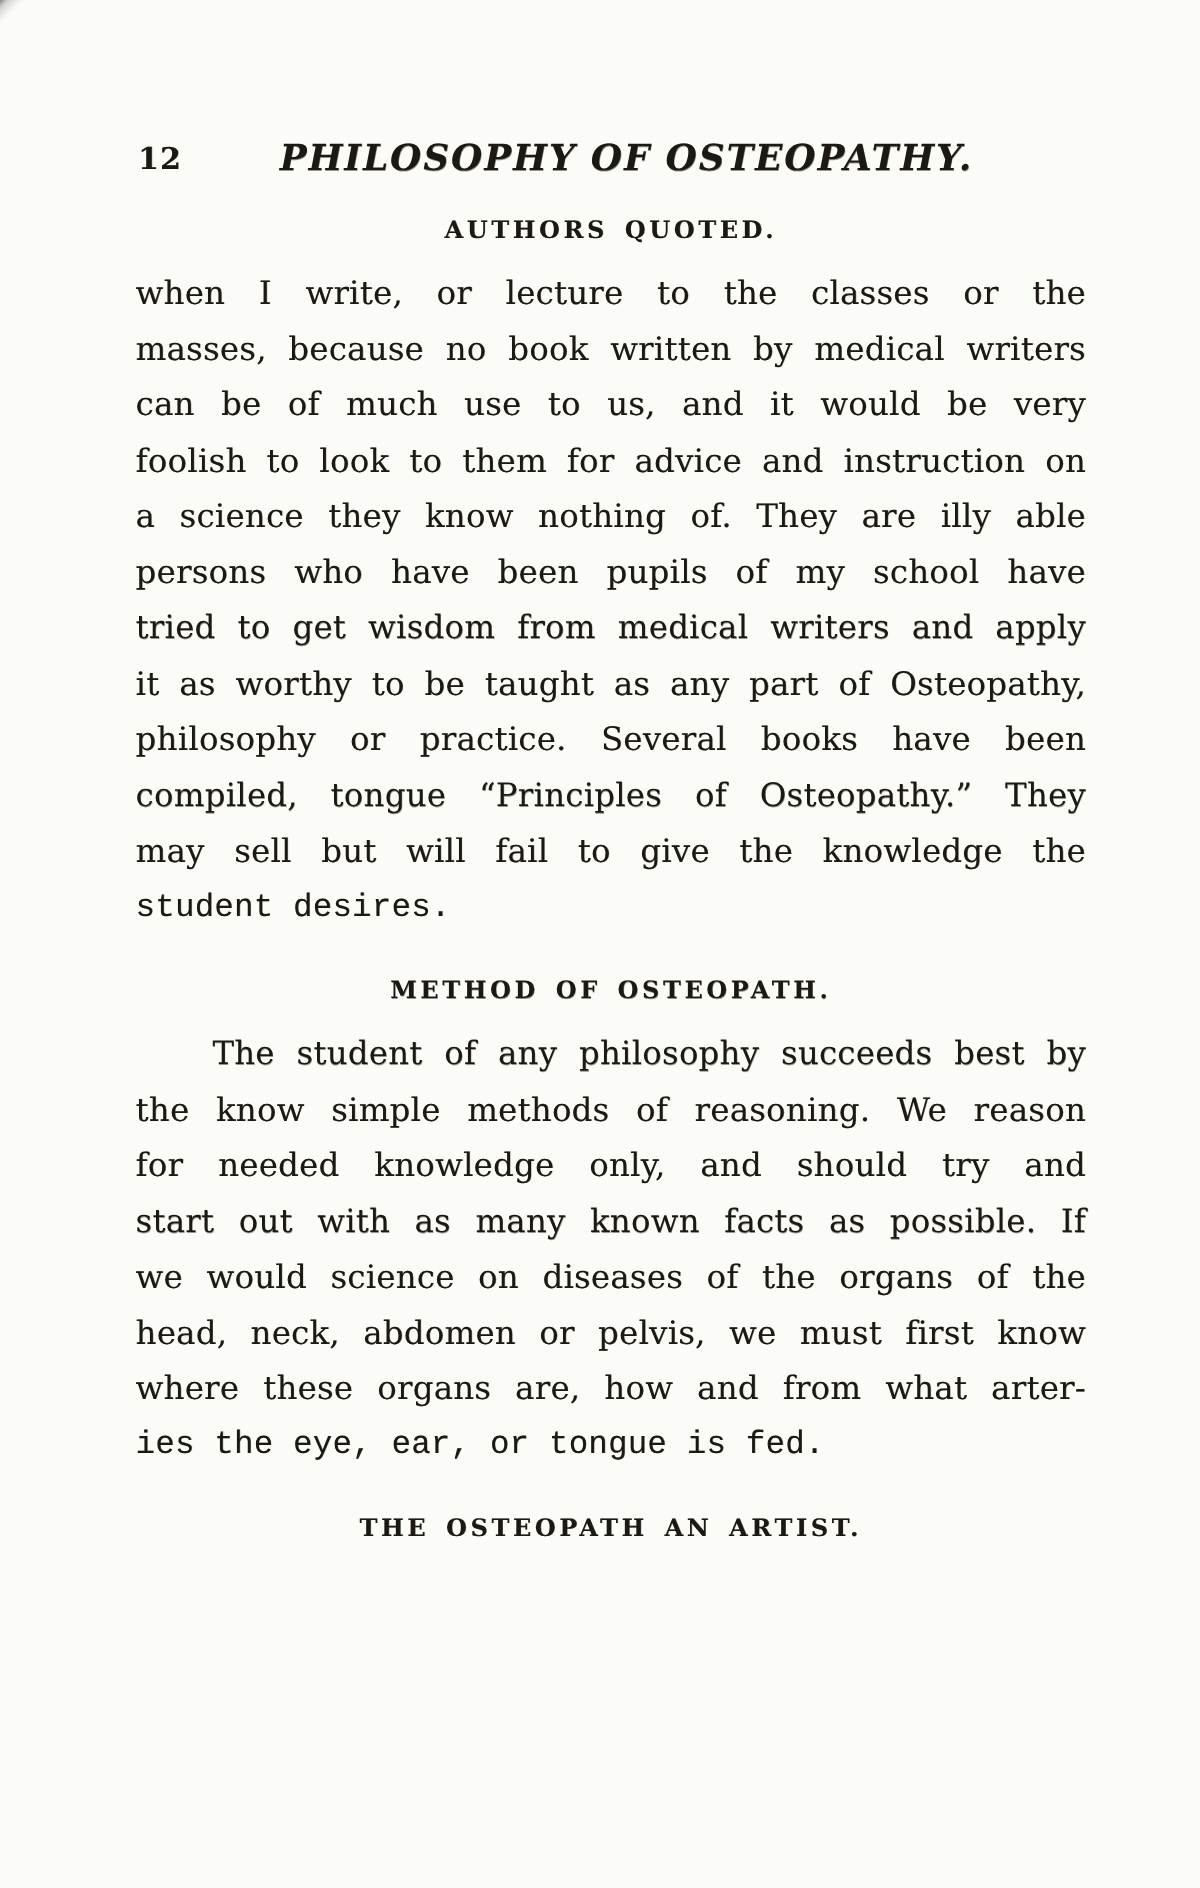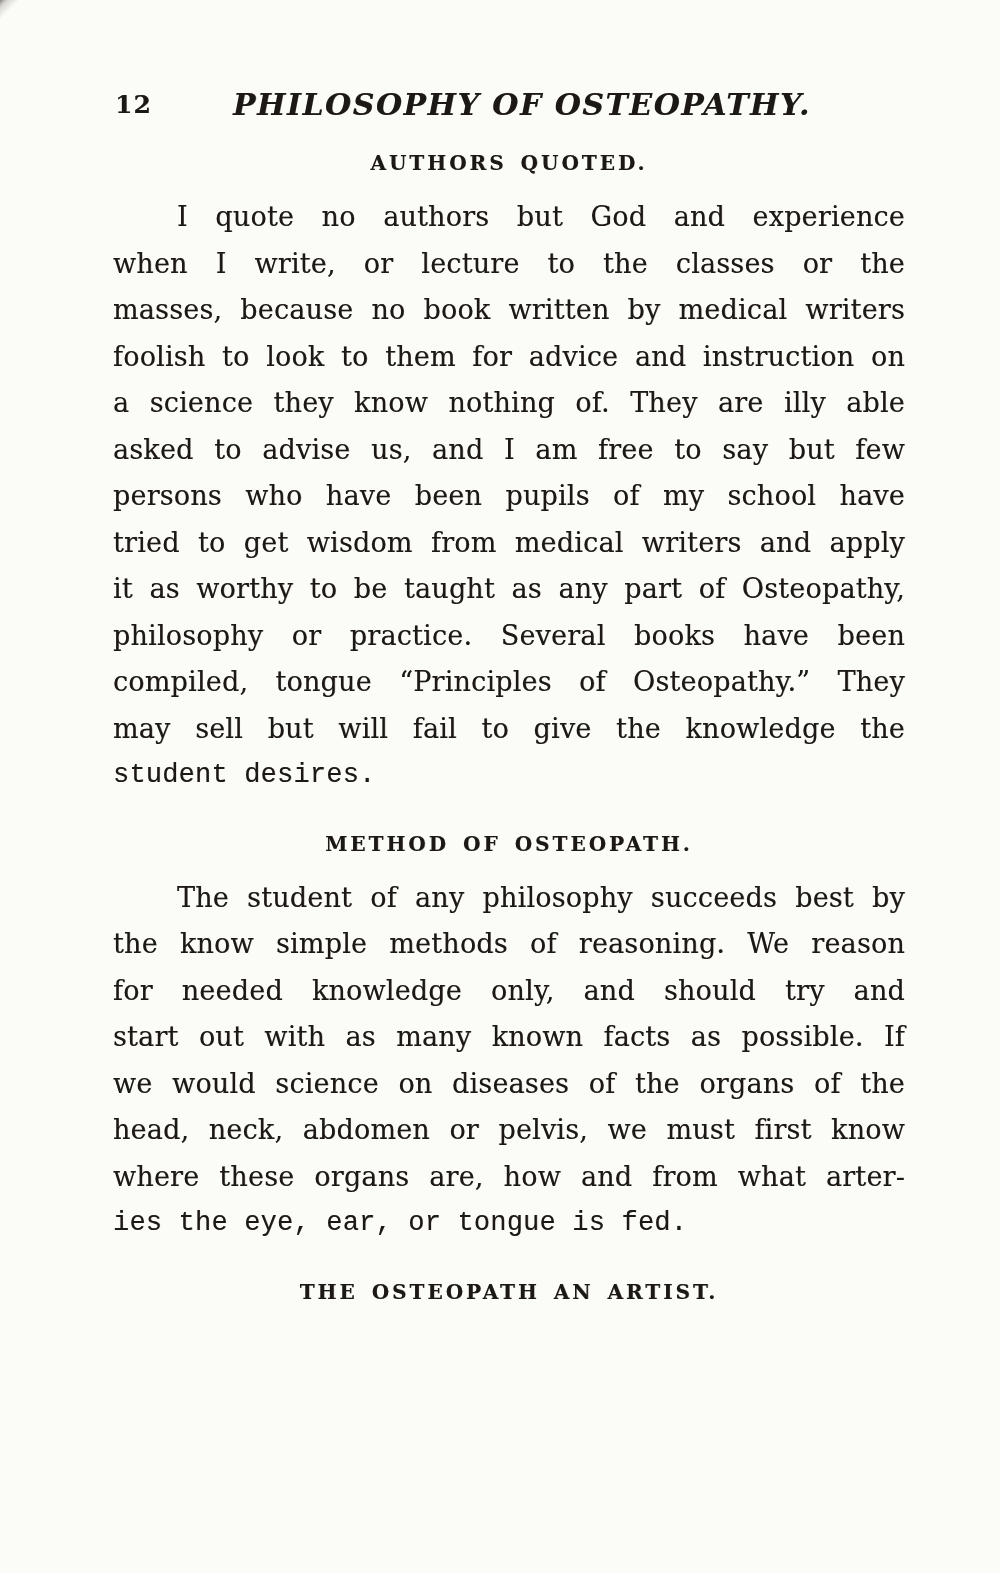--- a/index.html
+++ b/index.html
@@ -24,21 +24,21 @@
   .scan-edge {
     position: absolute;
     top: 0; left: 0;
     width: 70px; height: 70px;
     background:
       linear-gradient(135deg, rgba(40,36,30,0.55) 0px, rgba(40,36,30,0.18) 5px, rgba(40,36,30,0) 14px);
     pointer-events: none;
   }
   .content {
     position: relative;
-    padding: 88px 95px 0 113px;
+    padding: 116px 95px 0 113px;
   }
   .page-header {
     position: relative;
     height: 34px;
     line-height: 34px;
     margin-bottom: 0;
   }
   .page-number {
     position: absolute;
     left: 2px;
@@ -86,26 +86,25 @@
 <div class="page">
   <div class="scan-edge"></div>
   <div class="content">
     <header class="page-header">
       <span class="page-number">12</span>
       <span class="running-title">PHILOSOPHY OF OSTEOPATHY.</span>
     </header>
     <main class="page-body">
         <div class="section-heading first">AUTHORS QUOTED.</div>
         <div class="paragraph">
-          <div class="text-line first-line">I quote no authors but God and experience</div>
           <div class="text-line">when I write, or lecture to the classes or the</div>
           <div class="text-line">masses, because no book written by medical writers</div>
+          <div class="text-line">can be of much use to us, and it would be very</div>
           <div class="text-line">foolish to look to them for advice and instruction on</div>
           <div class="text-line">a science they know nothing of. They are illy able</div>
-          <div class="text-line">asked to advise us, and I am free to say but few</div>
           <div class="text-line">persons who have been pupils of my school have</div>
           <div class="text-line">tried to get wisdom from medical writers and apply</div>
           <div class="text-line">it as worthy to be taught as any part of Osteopathy,</div>
           <div class="text-line">philosophy or practice. Several books have been</div>
           <div class="text-line">compiled, tongue “Principles of Osteopathy.” They</div>
           <div class="text-line">may sell but will fail to give the knowledge the</div>
           <div class="text-line last-line">student desires.</div>
         </div>
         <div class="section-heading">METHOD OF OSTEOPATH.</div>
         <div class="paragraph">

